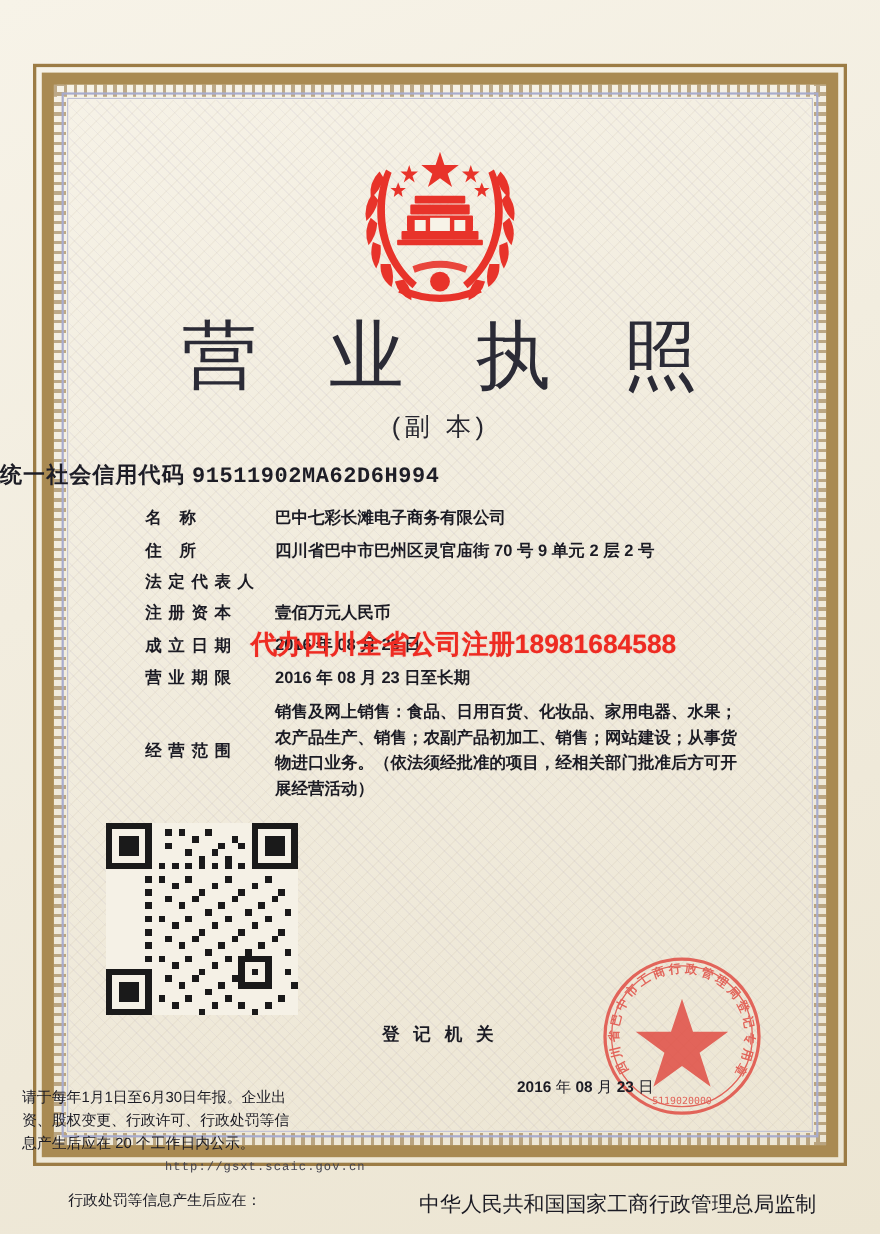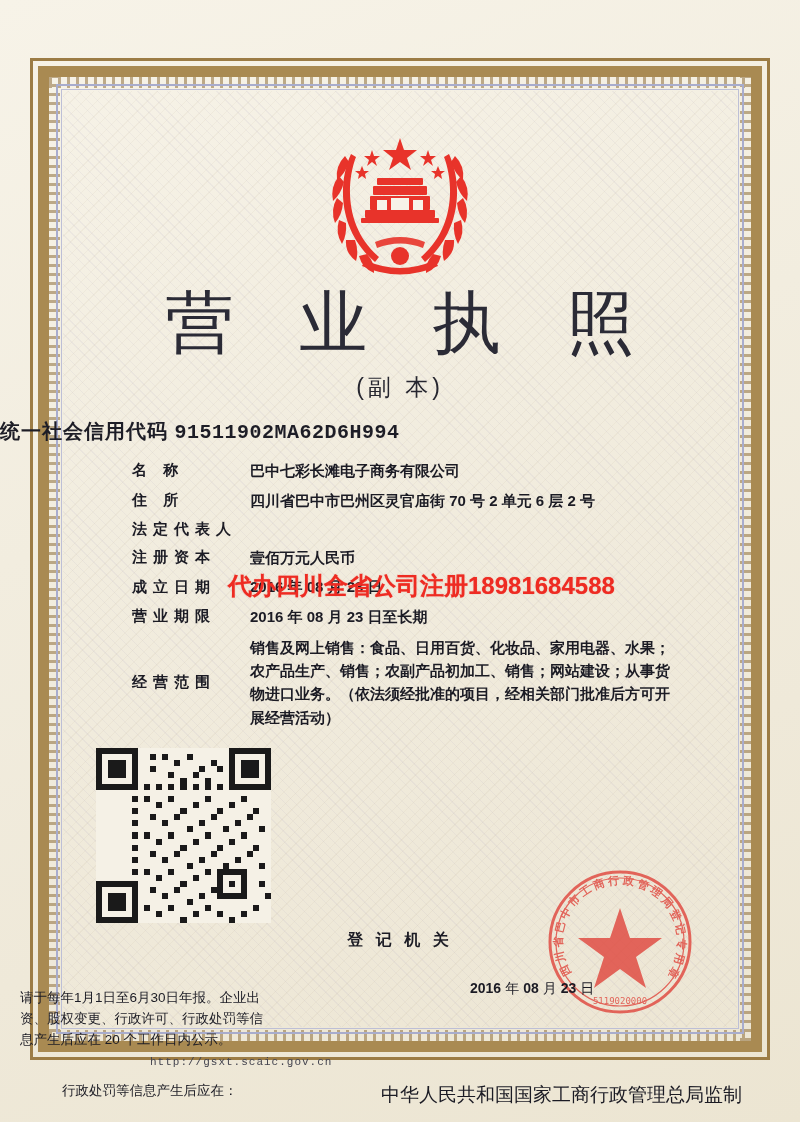--- a/index.html
+++ b/index.html
@@ -198,21 +198,21 @@
     <span class="num">91511902MA62D6H994</span>
   </div>
 
   <div class="fields">
     <div class="row">
       <div class="label">名      称</div>
       <div class="value">巴中七彩长滩电子商务有限公司</div>
     </div>
     <div class="row">
       <div class="label">住      所</div>
-      <div class="value">四川省巴中市巴州区灵官庙街 70 号 2 单元 6 层 2 号</div>
+      <div class="value">四川省巴中市巴州区灵官庙街 70 号 9 单元 2 层 2 号</div>
     </div>
     <div class="row">
       <div class="label">法定代表人</div>
     </div>
     <div class="row">
       <div class="label">注册资本</div>
       <div class="value">壹佰万元人民币</div>
     </div>
     <div class="row">
       <div class="label">成立日期</div>

